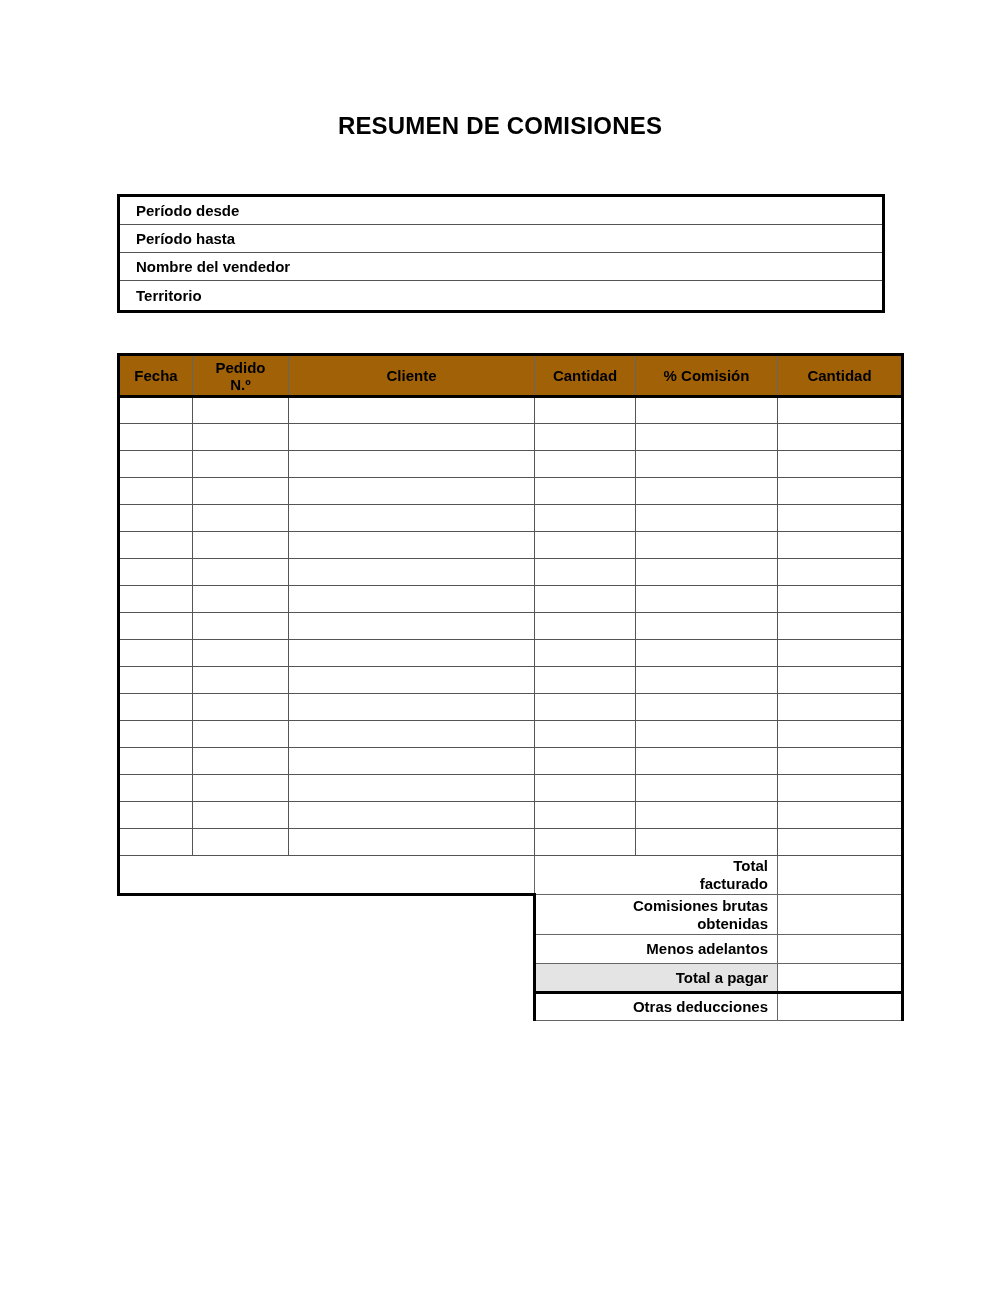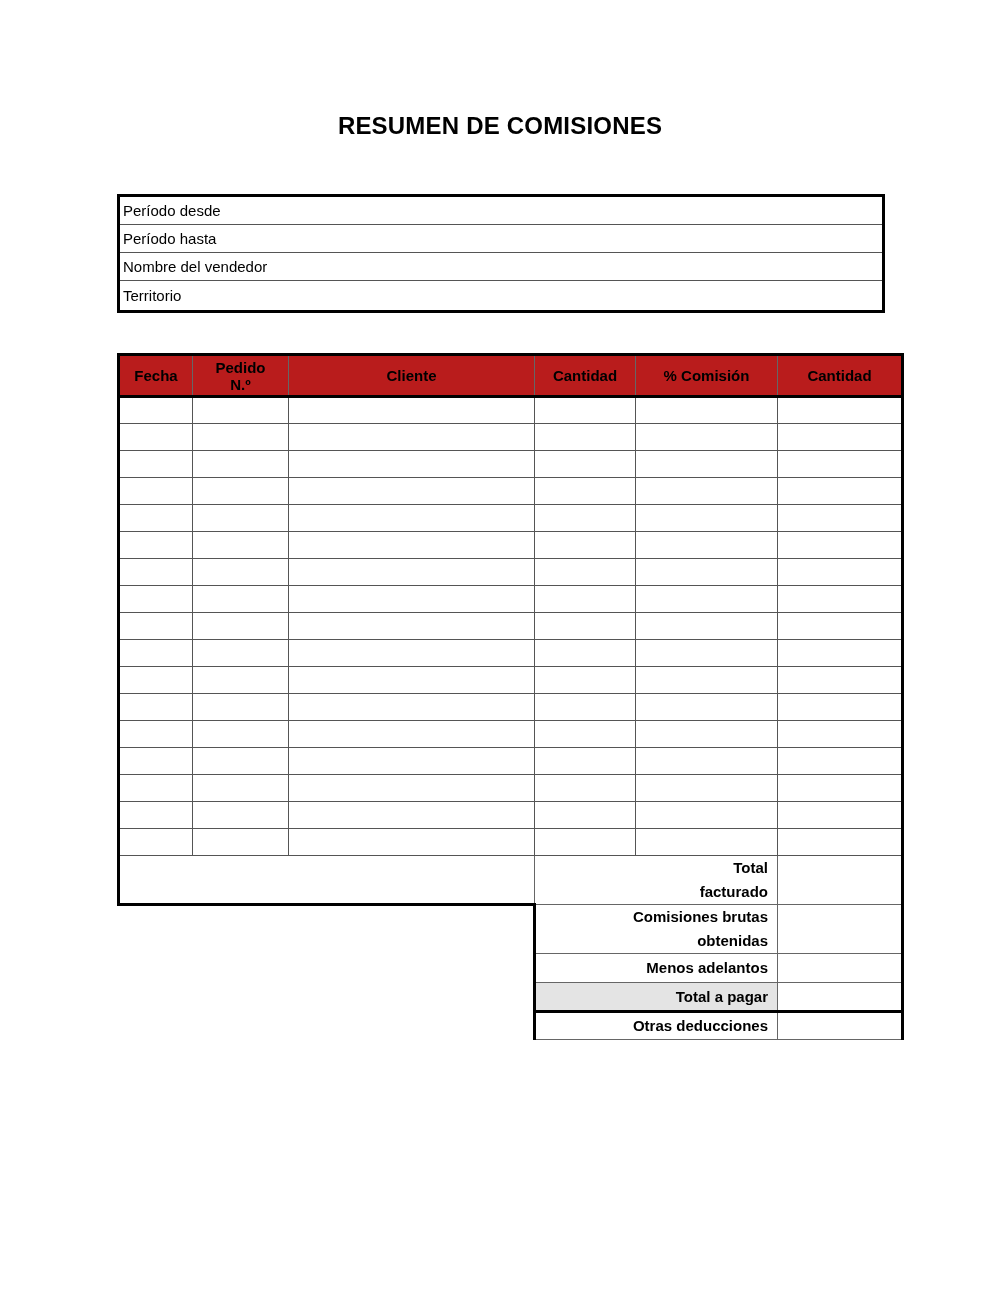--- a/index.html
+++ b/index.html
@@ -1,27 +1,27 @@
 <!DOCTYPE html>
 <html><head>
   <meta charset="utf-8">
   <style>
     html, body { margin: 0; padding: 0; background: #ffffff; }
     body { width: 1000px; height: 1290px; position: relative; font-family: "Liberation Sans", sans-serif; color: #000; }
     .title { position: absolute; top: 112px; left: 0; width: 1000px; text-align: center; font-size: 24px; font-weight: bold; letter-spacing: 0.2px; }
 
     .info { position: absolute; left: 117px; top: 194px; width: 762px; border: 3px solid #000; border-collapse: collapse; }
-    .info-row { height: 28px; border-bottom: 1px solid #555; box-sizing: border-box; display: flex; align-items: center; padding-left: 3px; font-size: 15px; font-weight: normal; }
+    .info-row { height: 28px; border-bottom: 1px solid #555; box-sizing: border-box; display: flex; align-items: center; padding-left: 16px; font-size: 15px; font-weight: bold; }
     .info-row:last-child { border-bottom: none; height: 29px; }
 
     table.main { position: absolute; left: 117px; top: 353px; border-collapse: collapse; table-layout: fixed; }
     table.main td, table.main th { padding: 0; box-sizing: border-box; }
-    th.hd { background: #b91c1c; font-size: 15px; font-weight: bold; height: 42px; border: 1px solid #666; border-bottom: 3px solid #000; text-align: center; line-height: 17px; }
+    th.hd { background: #a16207; font-size: 15px; font-weight: bold; height: 42px; border: 1px solid #666; border-bottom: 3px solid #000; text-align: center; line-height: 17px; }
     td.c { height: 27px; border: 1px solid #555; }
-    td.lbl { text-align: right; padding-right: 9px !important; font-size: 15px; font-weight: bold; border: 1px solid #666; line-height: 24px; }
+    td.lbl { text-align: right; padding-right: 9px !important; font-size: 15px; font-weight: bold; border: 1px solid #666; line-height: 18px; }
     td.val { border: 1px solid #666; }
     .shade { background: #e4e4e4; }
     .thick-top { border-top: 3px solid #000 !important; }
     .thick-left { border-left: 3px solid #000 !important; }
     .thick-right { border-right: 3px solid #000 !important; }
     .thick-bottom { border-bottom: 3px solid #000 !important; }
     .noborder { border: none !important; }
   </style>
 </head>
 <body>

